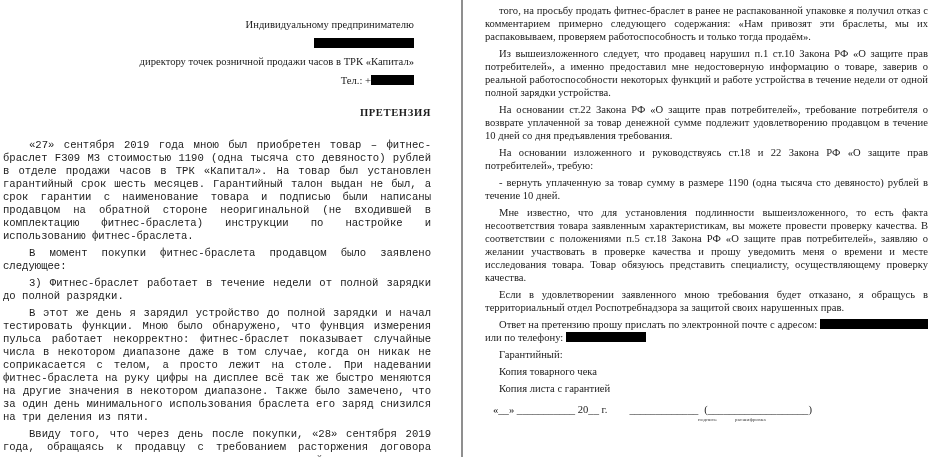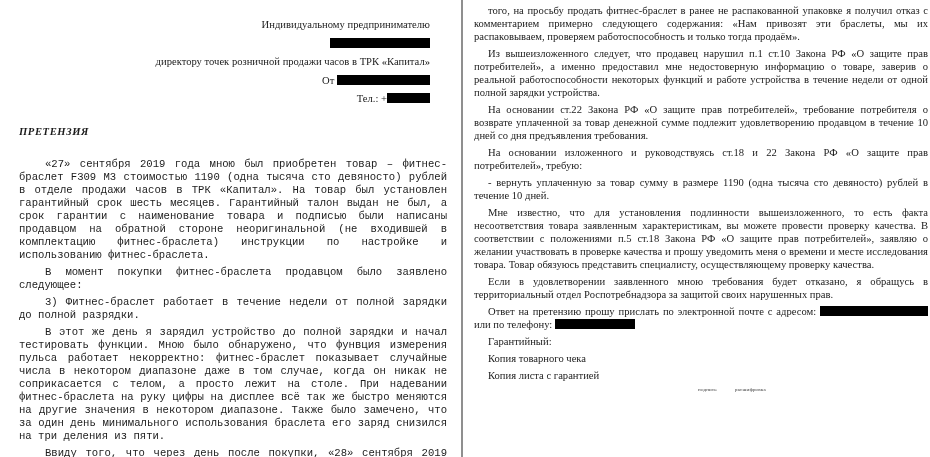--- a/index.html
+++ b/index.html
@@ -1,49 +1,48 @@
 <!DOCTYPE html>
 <html><head>
 <meta charset="utf-8">
 <style>
   html,body{margin:0;padding:0;background:#ffffff;}
   .doc{position:relative;width:930px;height:457px;overflow:hidden;background:#fff;
        font-family:"Liberation Serif","DejaVu Serif",serif;font-size:10.6px;line-height:13px;color:#1b1b1b;}
   .page{position:absolute;top:0;height:457px;background:#fff;overflow:hidden;}
-  .page1{left:17px;width:446px;}
+  .page1{left:1px;width:446px;}
   .page2{left:463px;width:467px;}
   .divider{position:absolute;left:461px;top:0;width:2px;height:457px;background:#8f8f8f;}
   .hdr{margin:16px 33px 0 0;text-align:right;}
   .hdr .line{line-height:18.5px;min-height:18.5px;}
-  .title{text-align:left;font-weight:bold;letter-spacing:0.6px;margin:16px 16px 0 2px;font-style:italic;}
+  .title{text-align:right;font-weight:bold;letter-spacing:0.6px;margin:16px 16px 0 2px;}
   .body1{margin:20px 16px 0 2px;text-align:justify;}
   .body1 p{margin:0 0 4px 0;text-indent:26px;font-family:Liberation Mono, monospace;}
   .body2{margin:4px 2px 0 7px;text-align:justify;}
-  .body2 p{margin:0 0 4px 4px;text-indent:14px;}
+  .body2 p{margin:0 0 4px 15px;text-indent:14px;}
   .b{font-weight:normal;}
   .redact{display:inline-block;height:10px;background:#000000;vertical-align:-1px;}
   .sig-row{position:relative;margin-top:8px;white-space:nowrap;text-indent:23px;}
   .gap22{display:inline-block;width:22px;}
   .gap6{display:inline-block;width:6px;}
   .sig-labels{position:relative;height:10px;}
   .sig-label{position:absolute;font-size:5px;line-height:6px;color:#3a3a3a;top:1px;letter-spacing:0.2px;}
   .sig-label.l1{left:228px;}
   .sig-label.l2{left:265px;}
 </style>
 </head>
 <body>
 
 <div class="doc">
 
   <div class="page page1">
     <div class="hdr">
         <div class="line"><span>Индивидуальному предпринимателю</span></div>
         <div class="line"><span class="redact" style="width: 100px;"></span></div>
         <div class="line"><span>директору точек розничной продажи часов в ТРК «Капитал»</span></div>
-        <div class="line"><span>От </span><span class="redact" style="width: 93px;"></span></div>
         <div class="line"><span>Тел.: +</span><span class="redact" style="width: 43px;"></span></div>
       </div>
     <div class="title">ПРЕТЕНЗИЯ</div>
     <div class="body1">
         <p class=""><span>«27» сентября 2019 года мною был приобретен товар – фитнес-браслет F309 М3 стоимостью 1190 (одна тысяча сто девяносто) рублей в отделе продажи часов в ТРК «Капитал». На товар был установлен гарантийный срок шесть месяцев. Гарантийный талон выдан не был, а срок гарантии с наименование товара и подписью были написаны продавцом на обратной стороне неоригинальной (не входившей в комплектацию фитнес-браслета) инструкции по настройке и использованию фитнес-браслета.</span></p>
         <p class=""><span>В момент покупки фитнес-браслета продавцом было заявлено следующее:</span></p>
         <p class=""><span>3) Фитнес-браслет работает в течение недели от полной зарядки до полной разрядки.</span></p>
         <p class=""><span>В этот же день я зарядил устройство до полной зарядки и начал тестировать функции. Мною было обнаружено, что фунвция измерения пульса работает некорректно: фитнес-браслет показывает случайные числа в некотором диапазоне даже в том случае, когда он никак не соприкасается с телом, а просто лежит на столе. При надевании фитнес-браслета на руку цифры на дисплее всё так же быстро меняются на другие значения в некотором диапазоне. Также было замечено, что за один день минимального использования браслета его заряд снизился на три деления из пяти.</span></p>
         <p class=""><span>Ввиду того, что через день после покупки, «28» сентября 2019 года, обращаясь к продавцу с требованием расторжения договора купли-продажи в виду несоответствия устройства заявленным характеристикам, на что получил отказ по причине того, что на дисплее имеются небольшие царапины, видные через лупу, сообщаю: на момент покупки товара, продавец, осуществлявший его продажу, самостоятельно и без предупреждения снял защитную пленку с дисплея фитнес-браслета, чего я лично не заметил. О том, что плёнка была снята продавцом, я узнал на следующий день от моих родственников, находившихся рядом со мной во время покупки товара. Более</span></p>
       </div>
@@ -59,20 +58,23 @@
         <p class=""><span>На основании изложенного и руководствуясь ст.18 и 22 Закона РФ «О защите прав потребителей», требую:</span></p>
         <p class=""><span>- вернуть уплаченную за товар сумму в размере 1190 (одна тысяча сто девяносто) рублей в течение 10 дней.</span></p>
         <p class=""><span>Мне известно, что для установления подлинности вышеизложенного, то есть факта несоответствия товара заявленным характеристикам, вы можете провести проверку качества. В соответствии с положениями п.5 ст.18 Закона РФ «О защите прав потребителей», </span><span class="b">заявляю о желании участвовать в проверке качества и прошу уведомить меня о времени и месте исследования товара. Товар обязуюсь представить специалисту, осуществляющему проверку качества.</span></p>
         <p class=""><span>Если в удовлетворении заявленного мною требования будет отказано, я обращусь в территориальный отдел Роспотребнадзора за защитой своих нарушенных прав.</span></p>
         <p class=""><span>Ответ на претензию прошу прислать по электронной почте с адресом: </span><span class="redact" style="width: 108px;"></span><span> или по телефону: </span><span class="redact" style="width: 80px;"></span></p>
         <p class=""><span>Гарантийный:</span></p>
         <p class=""><span>Копия товарного чека</span></p>
         <p class=""><span>Копия листа с гарантией</span></p>
       </div>
     <div class="body2">
+      <div class="sig-row">
+        <span>«__» ___________ 20__ г.</span><span class="gap22"></span><span>_____________</span><span class="gap6"></span><span>(___________________)</span>
+      </div>
       <div class="sig-labels">
         <span class="sig-label l1">подпись</span>
         <span class="sig-label l2">расшифровка</span>
       </div>
     </div>
   </div>
 
 </div>
 
 </body></html>

